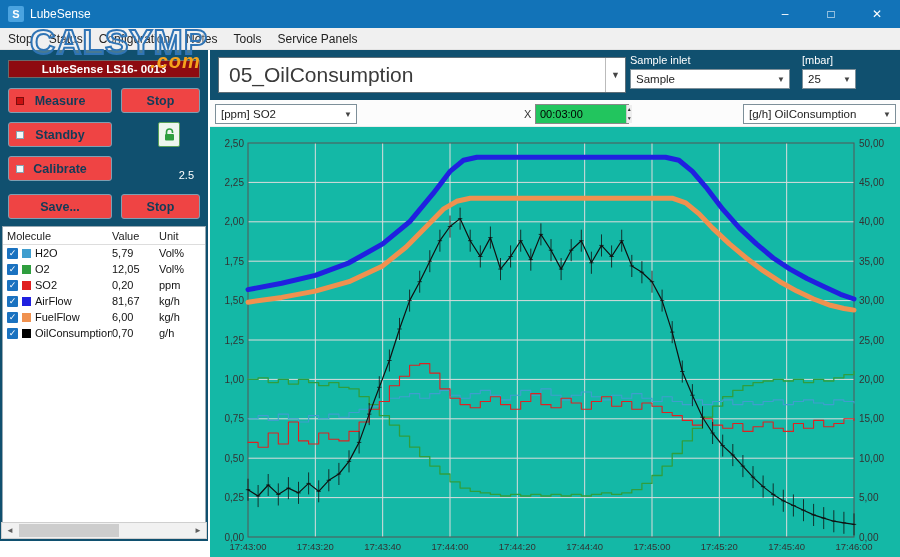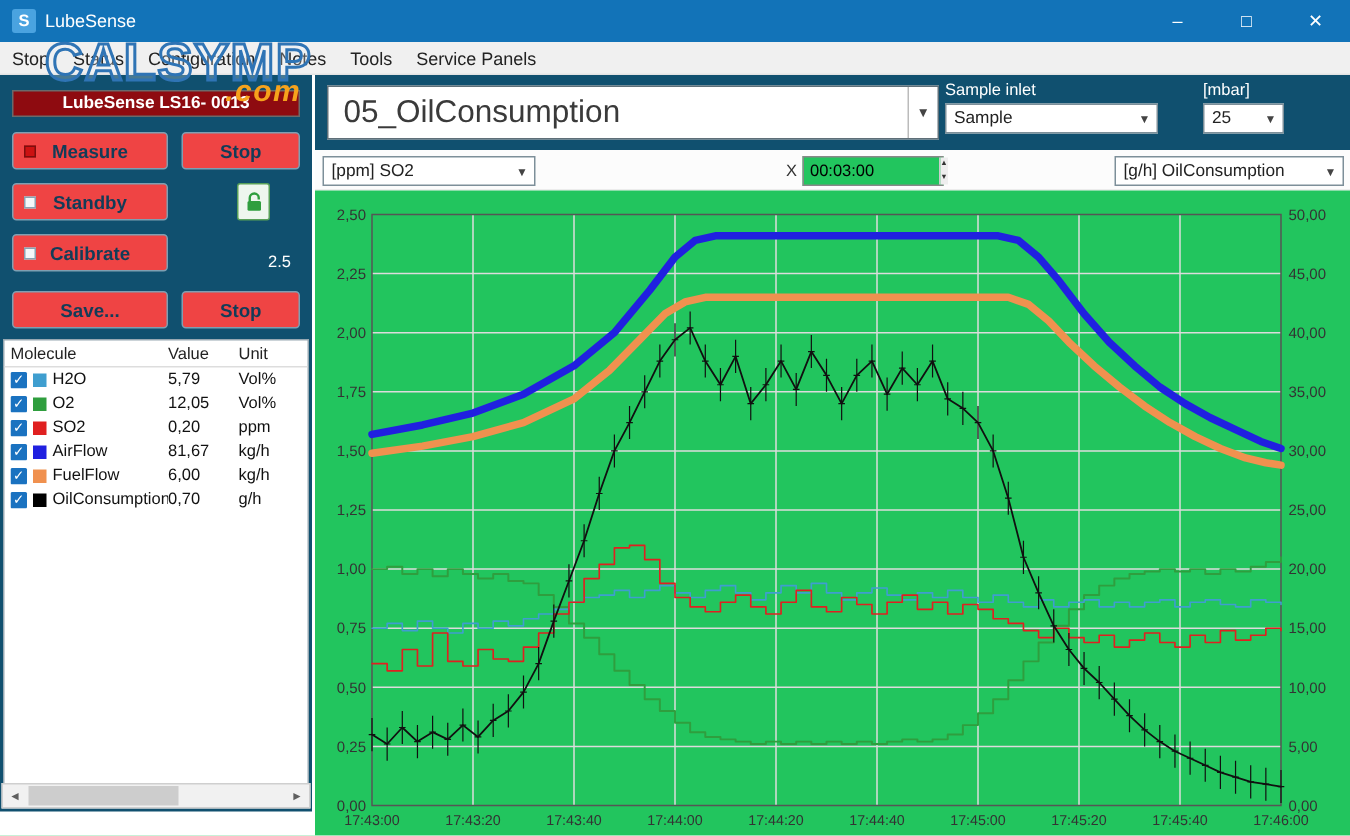--- a/index.html
+++ b/index.html
@@ -65,37 +65,37 @@
   .program-combo { position:absolute; left:8px; top:7px; width:408px; height:36px; background:#fff; border:1px solid #5f6f78;
                    display:flex; align-items:center;gap:11px; }
   .prog-text { flex:1; font-size:21px; color:#3a3a3a; padding-left:10px; white-space:nowrap; overflow:hidden; }
   .combo-arrow { margin-left:auto; width:16px; text-align:center; font-size:8px; color:#444; }
   .combo-arrow.big { width:20px; align-self:stretch; display:flex; align-items:center; justify-content:center;
                      border-left:1px solid #bbb; font-size:9px; }
   .grp-label { color:#fff; font-size:11px; margin-bottom:3px; }
   .combo { background:#fff; border:1px solid #7d8f99; height:20px; display:flex; align-items:center; font-size:11.5px;
            color:#222; padding-left:5px; }
   .inlet-group { position:absolute; left:420px; top:4px; width:170px; }
-  .inlet-group .combo { width:142px; }
+  .inlet-group .combo { width:160px; }
   .mbar-group { position:absolute; left:592px; top:4px; width:54px; }
   .mbar-group .combo { width:54px; }
 
   
   .chart-toolbar { position:absolute; left:210px; top:100px; width:690px; height:27px; background:#fcfcfc;
                    border-bottom:1px solid #ececec; }
   .left-axis { position:absolute; left:5px; top:4px; width:142px; height:20px;justify-content:flex-end; }
   .x-label { position:absolute; left:314px; top:8px; font-size:11px; color:#333; }
   .time-spin { position:absolute; left:325px; top:4px; width:94px; height:20px; background:#22c55e; border:1px solid #888;
                display:flex; align-items:center; font-size:11px; padding-left:4px;gap:43px; }
   .spin { margin-left:auto; display:flex; flex-direction:column; width:13px; border-left:1px solid #ccc; height:100%; }
   .spin-up, .spin-down { flex:1; font-size:5px; line-height:9px; text-align:center; color:#333; background:#eee; }
   .right-axis { position:absolute; right:4px; top:4px; width:153px; height:20px; }
 
   
-  .chart-wrap { position:absolute; left:210px; top:127px; width:690px; height:430px; background:#22c55e; }
+  .chart-wrap { position:absolute; left:210px; top:127px; width:690px; height:430px; background:#14b8a6; }
   .chart-wrap svg { font-family:"Liberation Sans", sans-serif; display:block; }
 </style>
 </head>
 <body>
 
 <div class="app">
 
   <div class="titlebar">
     <span class="app-icon">S</span>
     <span class="title-text">LubeSense</span>

